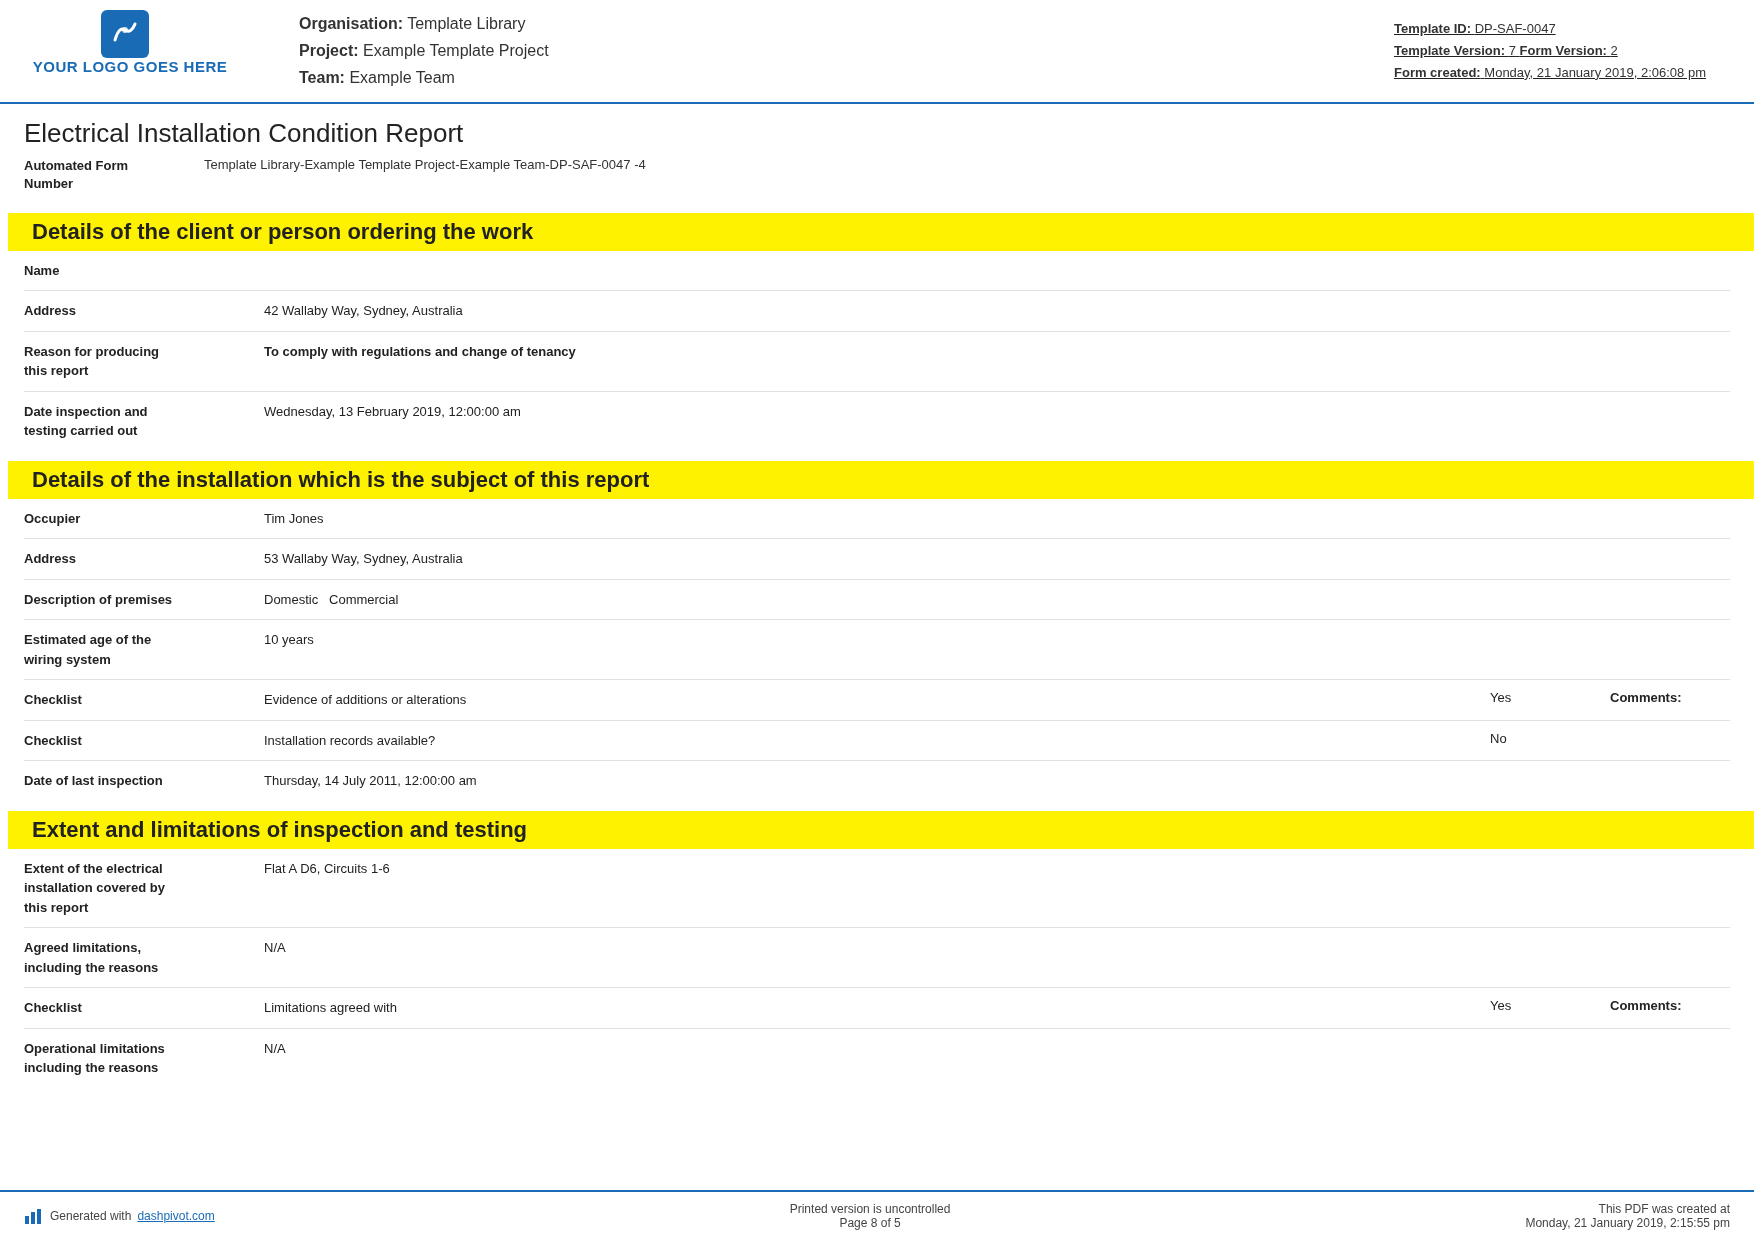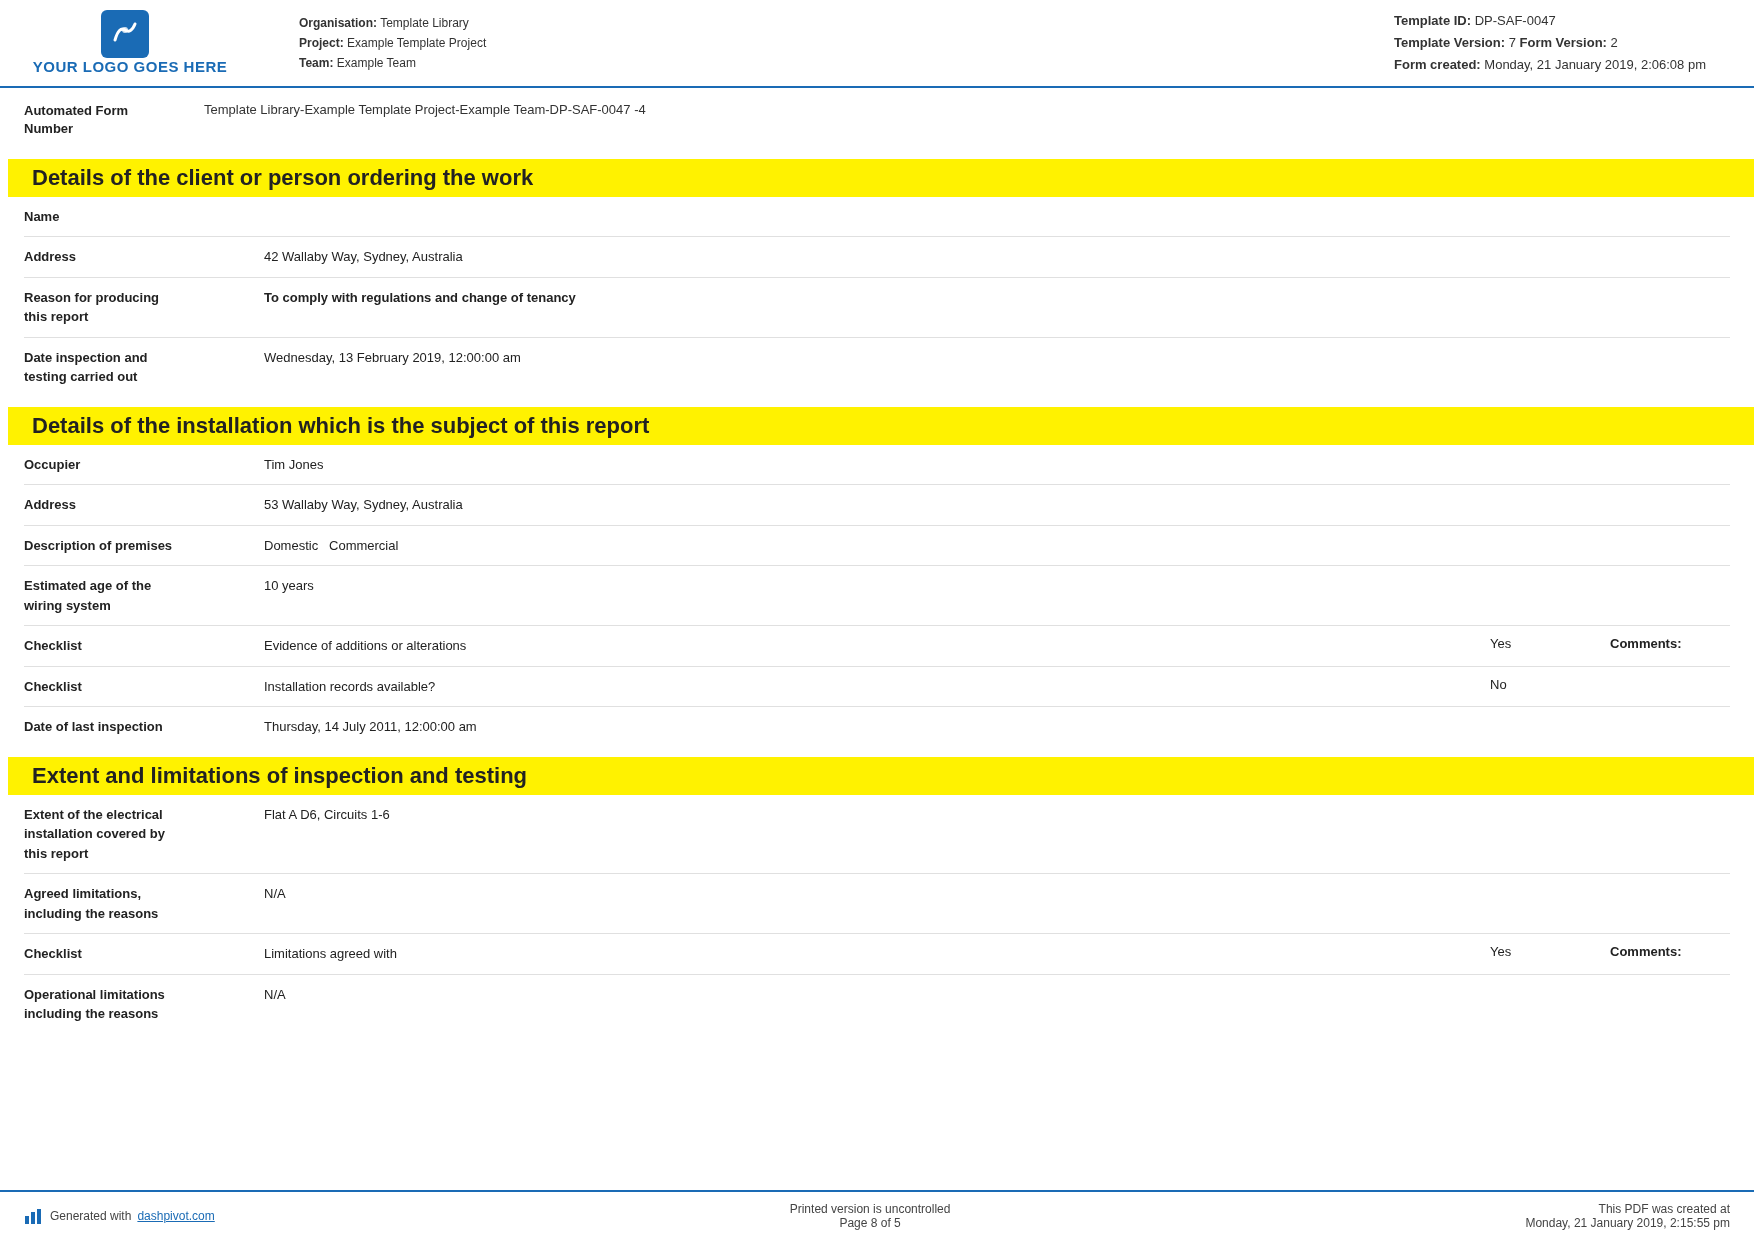--- a/index.html
+++ b/index.html
@@ -39,32 +39,33 @@
       letter-spacing: 0.5px;
     }
     .header-org {
       flex: 1;
       display: flex;
       flex-direction: column;
       justify-content: center;
       line-height: 1.7;
     }
     .header-org span {
-      font-size: 12px;
+      font-size: 16px;
       color: #333;
     }
     .header-org strong {
       font-weight: bold;
     }
     .header-meta {
       display: flex;
       flex-direction: column;
-      justify-content: flex-start;
+      justify-content: center;
       line-height: 1.7;
       min-width: 340px;
+      text-decoration: underline;
     }
     .header-meta span {
       font-size: 13px;
       color: #333;
     }
     .header-meta strong {
       font-weight: bold;
     }
 
     
@@ -228,20 +229,21 @@
           <span>2</span>
         </span>
         <span>
           <strong>Form created:</strong>
           <span>Monday, 21 January 2019, 2:06:08 pm</span>
         </span>
       </div>
     </div>
 
     <div class="title-section">
+      <h1 class="main-title">Electrical Installation Condition Report</h1>
       <div class="form-number-row">
         <div class="form-number-label">
           <span style="white-space:pre-line;">Automated Form
 Number</span>
         </div>
         <div class="form-number-value">Template Library-Example Template Project-Example Team-DP-SAF-0047   -4</div>
       </div>
     </div>
 
     <div class="section-header">

